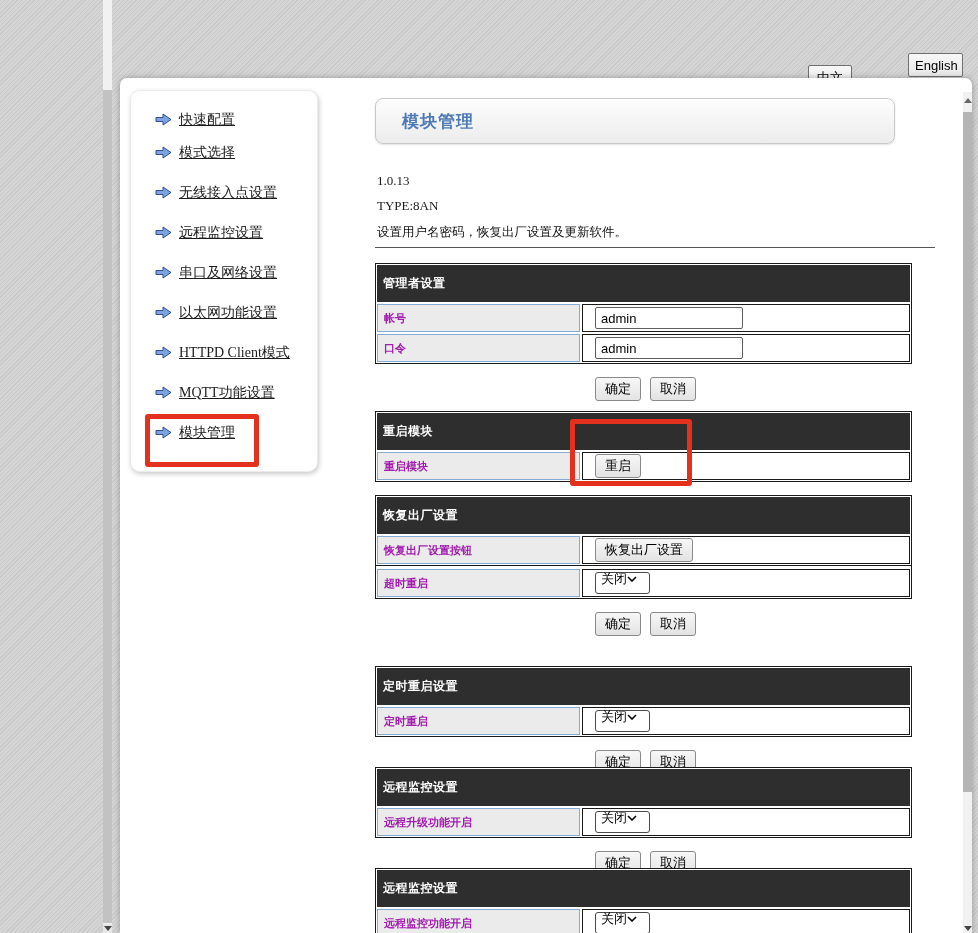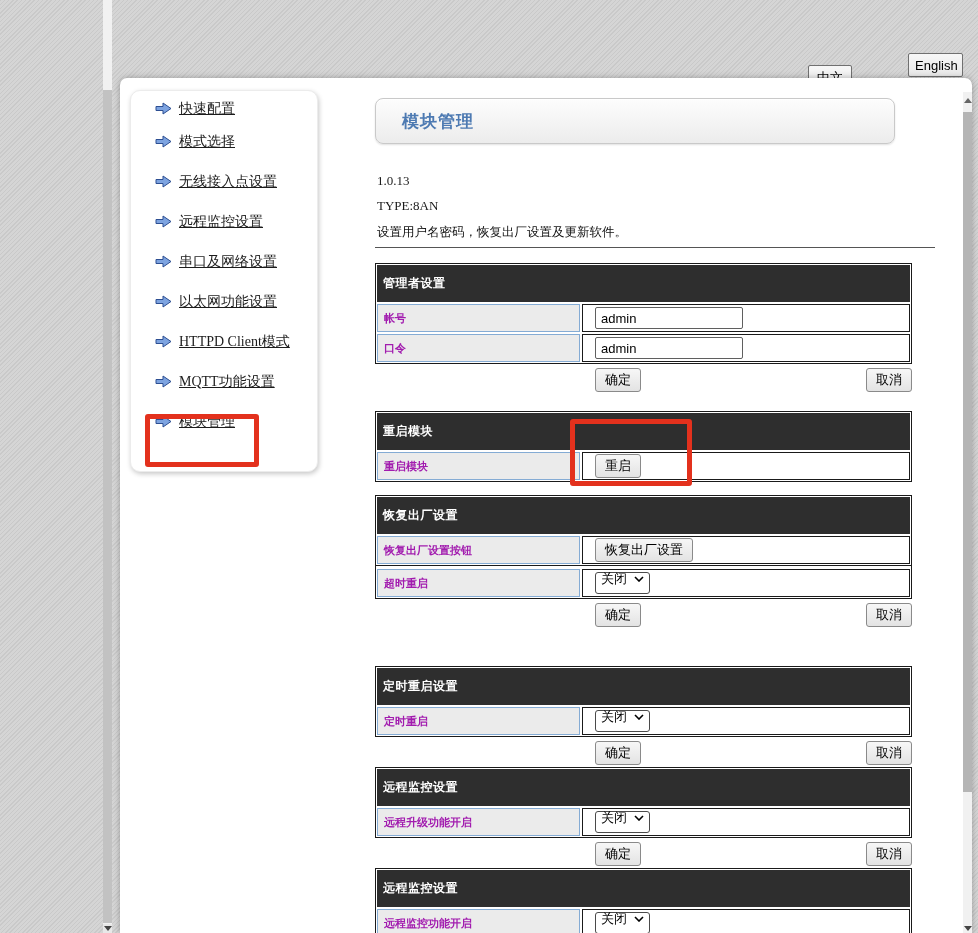--- a/index.html
+++ b/index.html
@@ -31,21 +31,21 @@
   
   .main-panel {
     position:absolute; left:120px; top:78px; width:852px; height:855px;
     background:#fff; border-radius:7px 7px 0 0; box-shadow:0 0 6px rgba(0,0,0,.28);
   }
 
   
   .sidebar {
     position:absolute; left:130px; top:90px; width:188px; height:382px; box-sizing:border-box;
     background:#fff; border-radius:10px; border:1px solid #ececec;
-    box-shadow:1px 2px 5px rgba(0,0,0,.22); padding-top:8px;
+    box-shadow:1px 2px 5px rgba(0,0,0,.22); padding-top:19px;
   }
   .side-item { display:flex; align-items:center; gap:7px; margin:0 0 21px 24px; height:19px; cursor:pointer; }
   .side-item.first { margin-bottom:14px; }
   .side-link {
     font-family:"Liberation Serif", serif; font-size:14px; color:#1c1c1c;
     text-decoration:underline;
   }
   .arrow-icon { flex:0 0 auto; display:block; }
 
   
@@ -84,29 +84,29 @@
     flex:1; box-sizing:border-box; border:1px solid #1a1a1a; margin-left:2px;
     display:flex; align-items:center; padding-left:12px; background:#fff;
   }
 
   .text-input {
     width:148px; height:22px; box-sizing:border-box; border:1px solid #5f5f5f; border-radius:2px;
     font-size:13px; padding:0 5px; font-family:"Liberation Sans", sans-serif; color:#000; background:#fff;
   }
   .select-box {
     width:55px; height:22px; box-sizing:border-box; border:1px solid #4a4a4a; border-radius:3px;
-    background:#fff; display:flex; align-items:center; justify-content:space-between;
+    background:#fff; display:flex; align-items:center; 
     padding:0 5px 8px 5px; font-size:13px; cursor:pointer;
   }
   .btn {
     height:24px; box-sizing:border-box; background:linear-gradient(#f7f7f7,#e3e3e3);
     border:1px solid #8a8a8a; border-radius:3px; font-size:13px; padding:0 9px;
     font-family:"Liberation Sans", sans-serif; color:#000; cursor:pointer;
   }
-  .btn-row { margin-top:4px; margin-left:220px; display:flex; gap:9px;justify-content:space-between; }
+  .btn-row { margin-top:13px; margin-left:220px; display:flex; gap:9px; }
   .btn-row .btn { min-width:45px; }
 
   
   .content-sb { left:963px; top:92px; width:9px; height:841px; }
   .content-sb .thumb { top:20px; height:680px; background:#b5b5b5; }
 
   .left-sb { left:103px; top:0; width:9px; height:933px; }
   .left-sb .thumb { top:90px; height:833px; }
 
   

